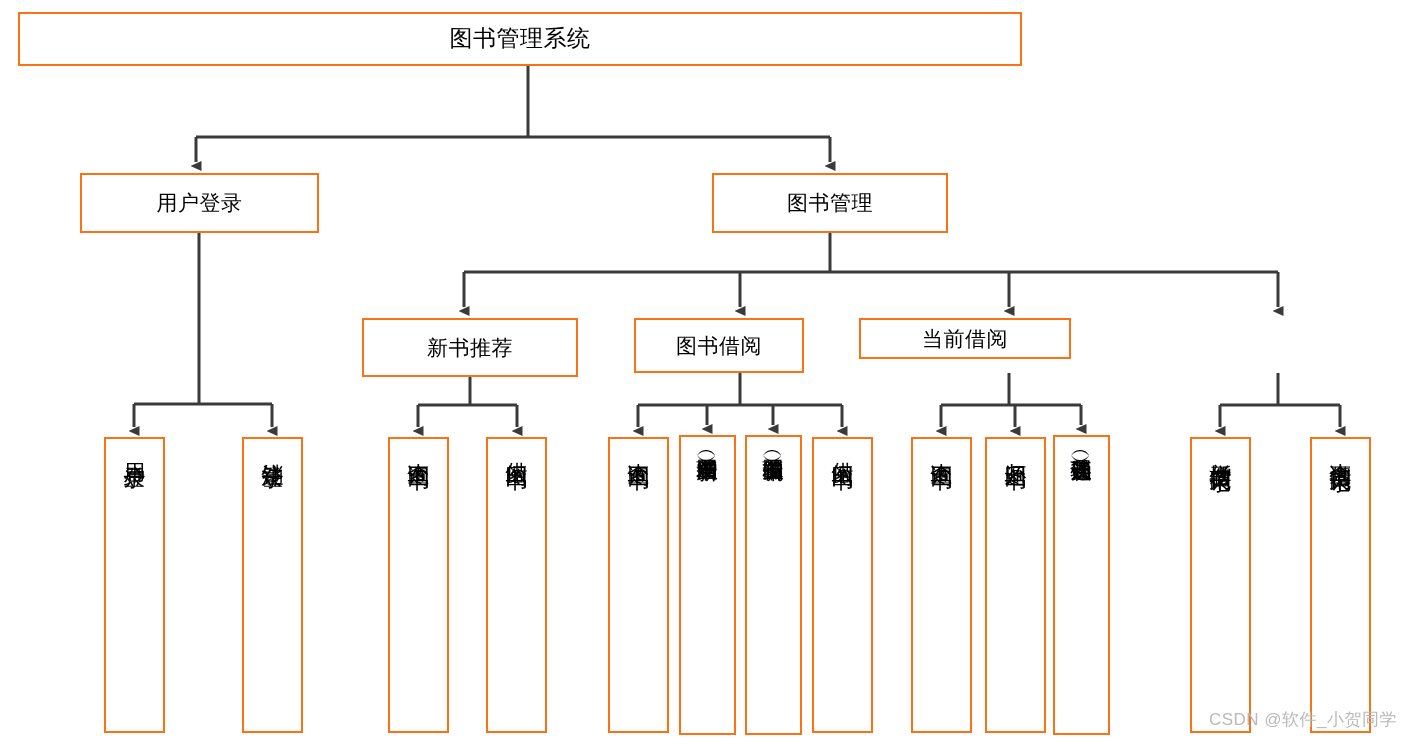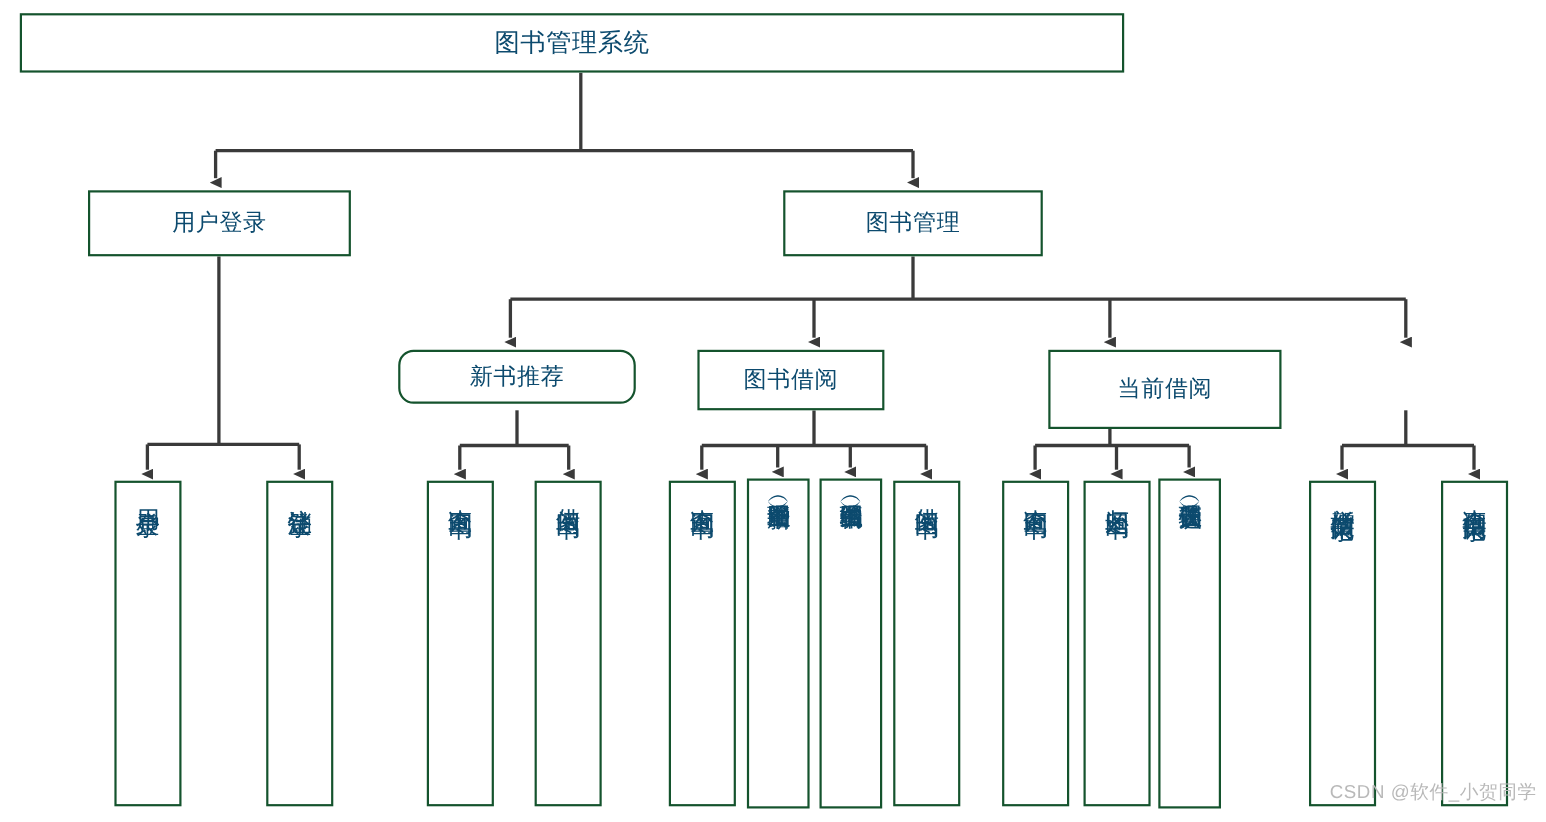--- a/index.html
+++ b/index.html
@@ -22,25 +22,25 @@
     left: 0;
     top: 0;
     width: 1405px;
     height: 747px;
     pointer-events: none;
   }
   .node {
     position: absolute;
     box-sizing: border-box;
     background: #ffffff;
-    border: 2px solid #14532d;
+    border: 2px solid #f97316;
     display: flex;
     align-items: center;
     justify-content: center;
-    color: #0c4a6e;
+    color: #000000;
   }
   .node .lbl {
     display: block;
     text-align: center;
     line-height: 1.02;
     letter-spacing: 0.5px;
   }
   .node.horiz .lbl {
     font-size: 21px;
     white-space: nowrap;
@@ -138,29 +138,29 @@
   </div>
 
   <div class="node horiz" style="left:80px; top:173px; width:239px; height:60px;">
     <span class="lbl">用户登录</span>
   </div>
 
   <div class="node horiz" style="left:712px; top:173px; width:236px; height:60px;">
     <span class="lbl">图书管理</span>
   </div>
 
-  <div class="node horiz" style="left:362px; top:318px; width:216px; height:49px;border-radius:14px;">
+  <div class="node horiz" style="left:362px; top:318px; width:216px; height:59px;">
     <span class="lbl">新书推荐</span>
   </div>
 
   <div class="node horiz" style="left:634px; top:318px; width:170px; height:55px;">
     <span class="lbl">图书借阅</span>
   </div>
 
-  <div class="node horiz" style="left:953px; top:318px; width:212px; height:72px;">
+  <div class="node horiz" style="left:859px; top:318px; width:212px; height:41px;">
     <span class="lbl">当前借阅</span>
   </div>
 
 
   <div class="node vert" style="left:104px; top:437px; width:61px; height:296px;">
     <span class="lbl">用户登录</span>
   </div>
 
   <div class="node vert" style="left:242px; top:437px; width:61px; height:296px;">
     <span class="lbl">注销登录</span>

